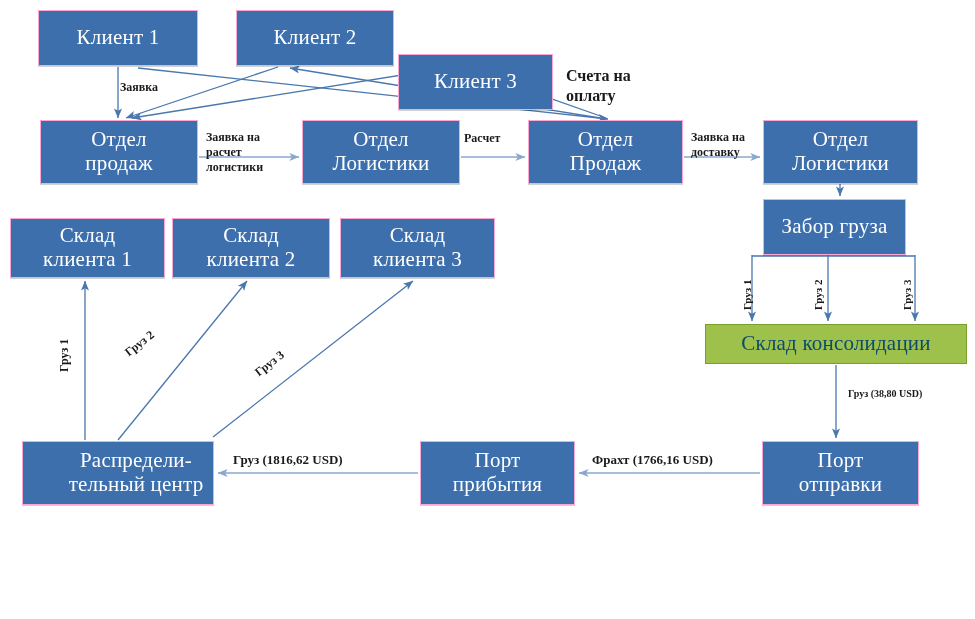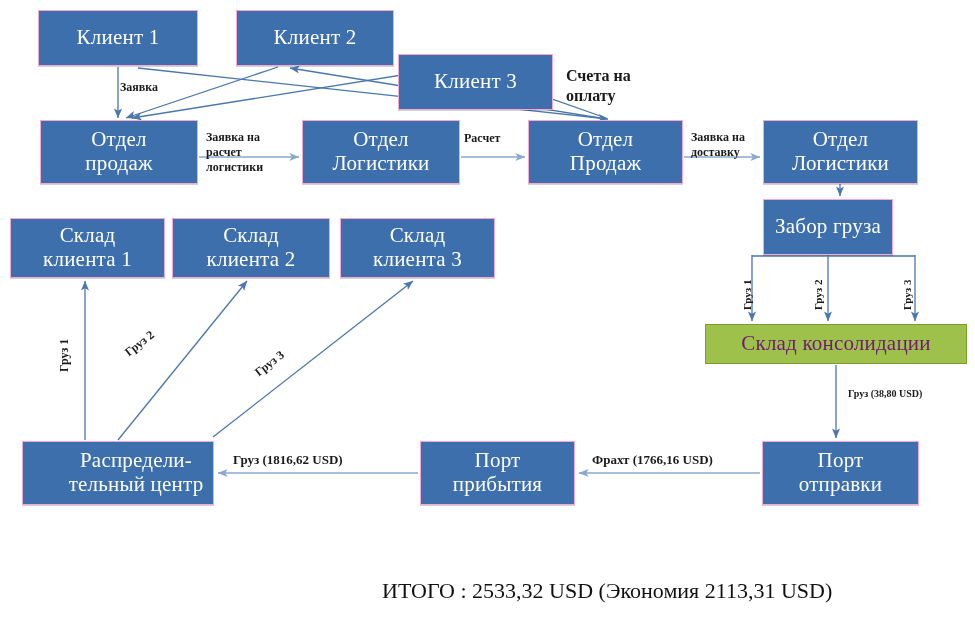--- a/index.html
+++ b/index.html
@@ -39,21 +39,21 @@
     z-index: 3;
   }
   .node.blue {
     background: #3d6fac;
     border: 1px solid #f9a8d4;
     box-shadow: 0 1px 0 rgba(0,0,0,0.18);
   }
   .node.green {
     background: #9ec14c;
     border: 1px solid #77a029;
-    color: #701a75;
+    color: #0c4a6e;
   }
   .node .txt {
     display: block;
     width: 100%;
     padding: 0 4px;
     white-space: pre-line;
   }
   .lbl {
     position: absolute;
     color: #1a1a1a;
@@ -161,21 +161,21 @@
 Логистики</span>
   </div>
   <div class="node blue" style="left:528px; top:120px; width:155px; height:64px; font-size:21px;">
     <span class="txt">Отдел
 Продаж</span>
   </div>
   <div class="node blue" style="left:763px; top:120px; width:155px; height:64px; font-size:21px;">
     <span class="txt">Отдел
 Логистики</span>
   </div>
-  <div class="node blue" style="left:763px; top:199px; width:130px; height:56px; font-size:21px;">
+  <div class="node blue" style="left:763px; top:199px; width:143px; height:56px; font-size:21px;">
     <span class="txt">Забор груза</span>
   </div>
 
   <div class="node blue" style="left:10px; top:218px; width:155px; height:60px; font-size:21px;">
     <span class="txt">Склад
 клиента 1</span>
   </div>
   <div class="node blue" style="left:172px; top:218px; width:158px; height:60px; font-size:21px;">
     <span class="txt">Склад
 клиента 2</span>
@@ -218,15 +218,14 @@
 
   <div class="lbl" style="left:848px; top:388px; font-size:10px;">Груз (38,80 USD)</div>
 
   <div class="lbl rot" style="left:57px; top:372px; font-size:12px; transform:rotate(-90deg);">Груз 1</div>
   <div class="lbl rot" style="left:122px; top:348px; font-size:12px; transform:rotate(-38deg);">Груз 2</div>
   <div class="lbl rot" style="left:252px; top:368px; font-size:12px; transform:rotate(-38deg);">Груз 3</div>
 
   <div class="lbl" style="left:233px; top:452px; font-size:13px;">Груз  (1816,62 USD)</div>
   <div class="lbl" style="left:592px; top:452px; font-size:13px;">Фрахт (1766,16 USD)</div>
 
-  <div class="total" style="left:382px; top:578px; font-size:22px;">ИТОГО : 2533,32 USD (Экономия 2113,31 USD)</div>
 
 </div>
 
 </body></html>

